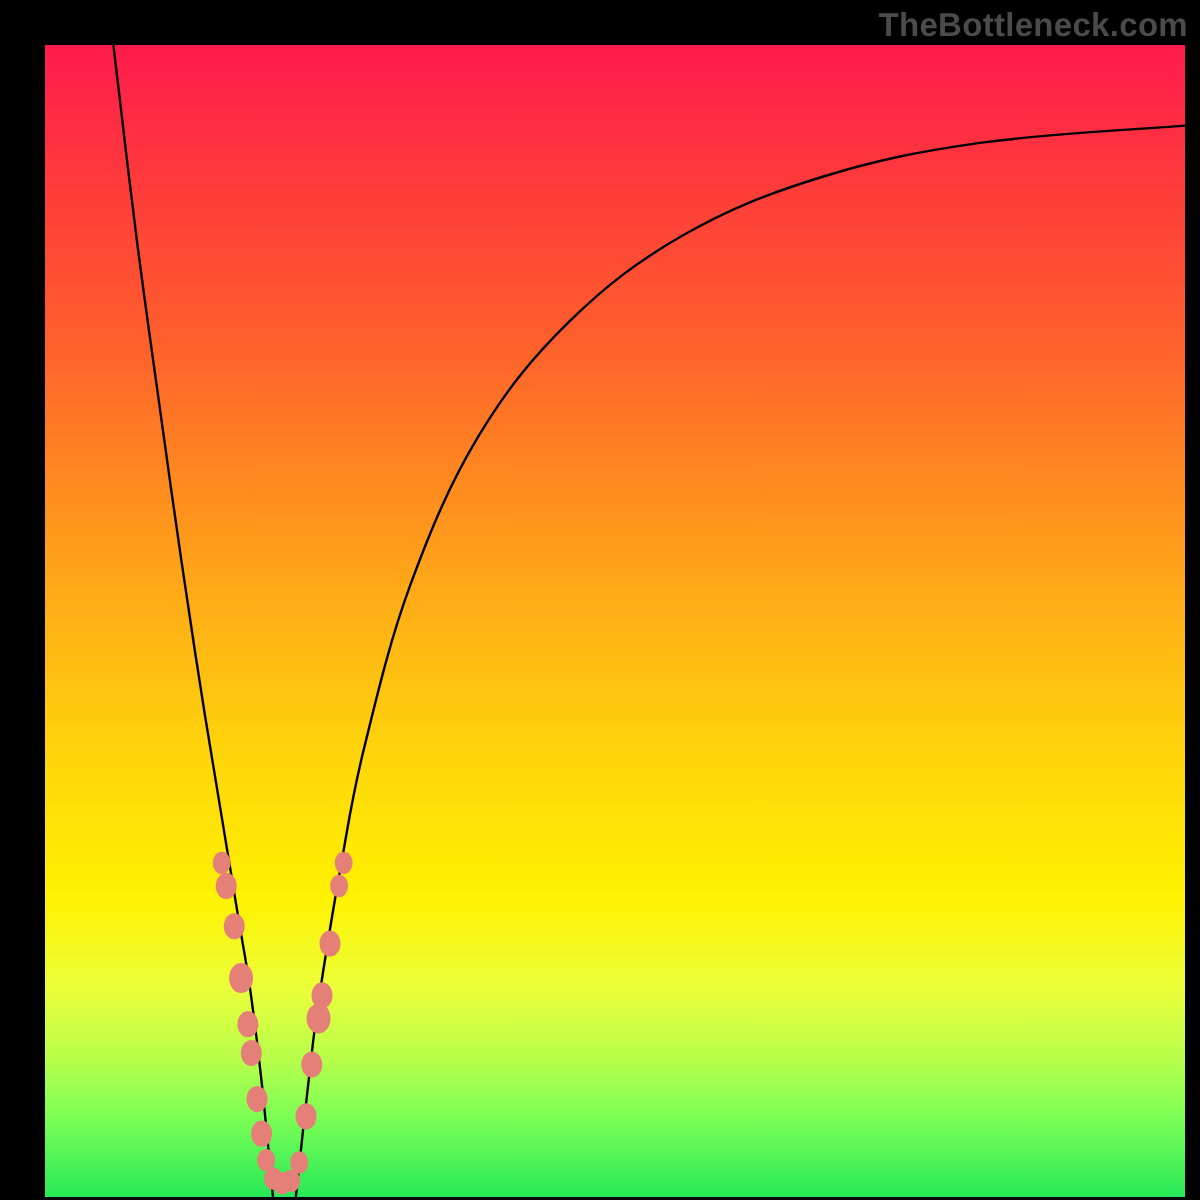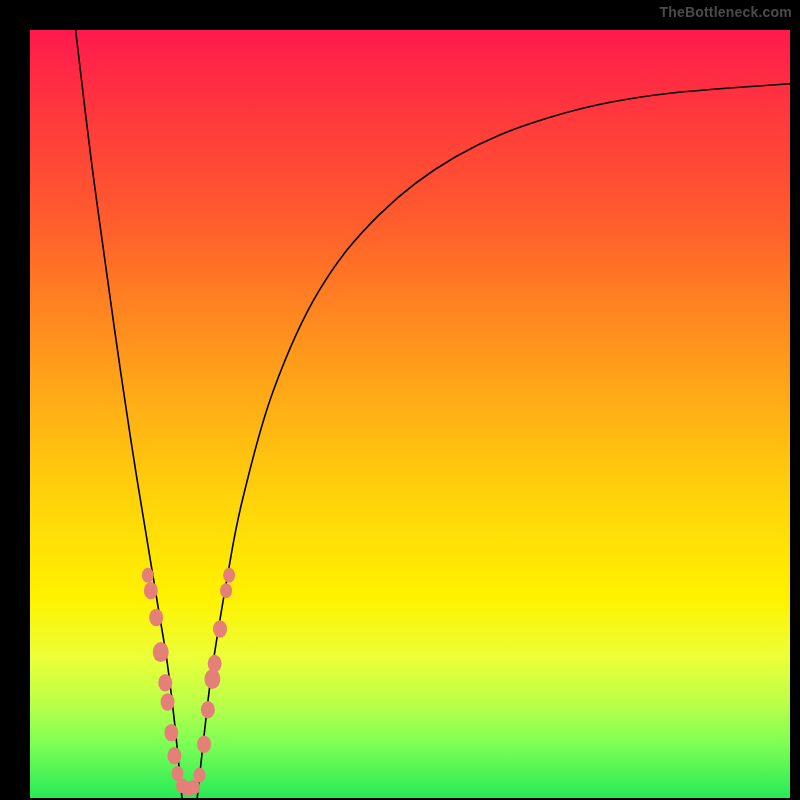--- a/index.html
+++ b/index.html
@@ -29,21 +29,21 @@
       #fff200 74%,
       #eaff3a 82%,
       #b8ff4a 88%,
       #7dff55 93%,
       #27e957 100%);
   }
   .watermark {
     position: absolute;
     top: 4px;
     right: 8px;
-    font-size: 14px;
+    font-size: 22px;
     font-weight: 600;
     color: #4b4b4b;
     letter-spacing: 0.2px;
   }
   svg {
     position: absolute;
     left: 0;
     top: 0;
   }
   .curve {

